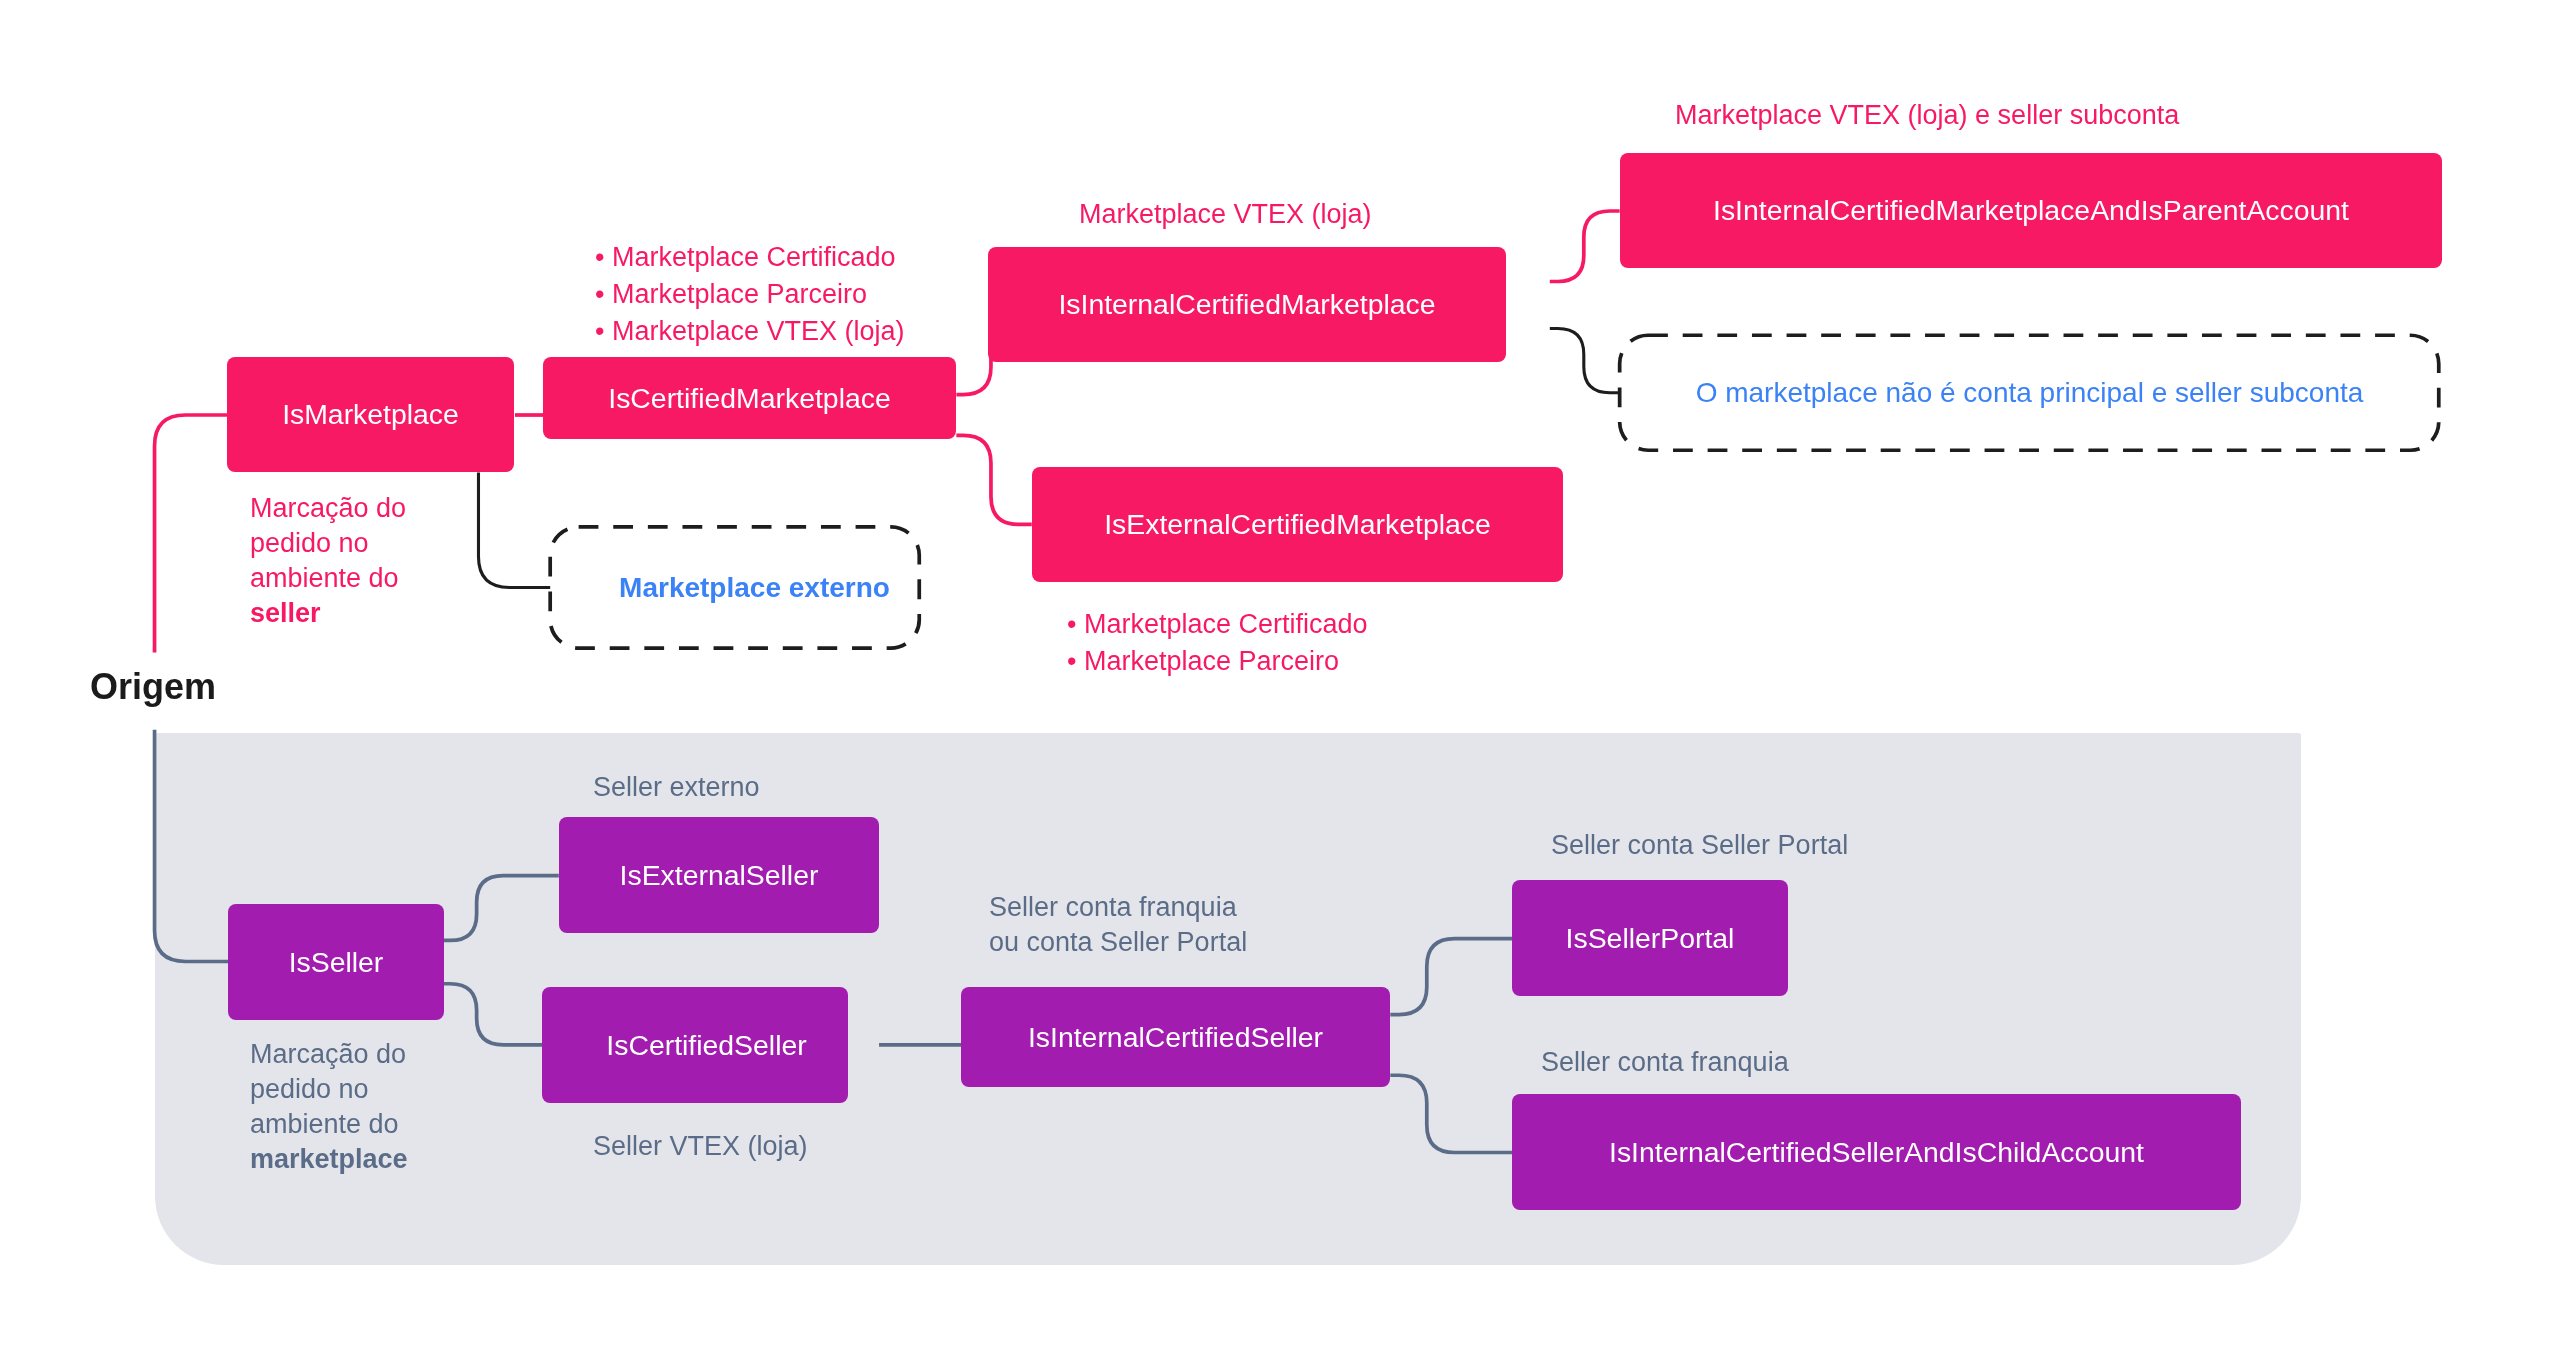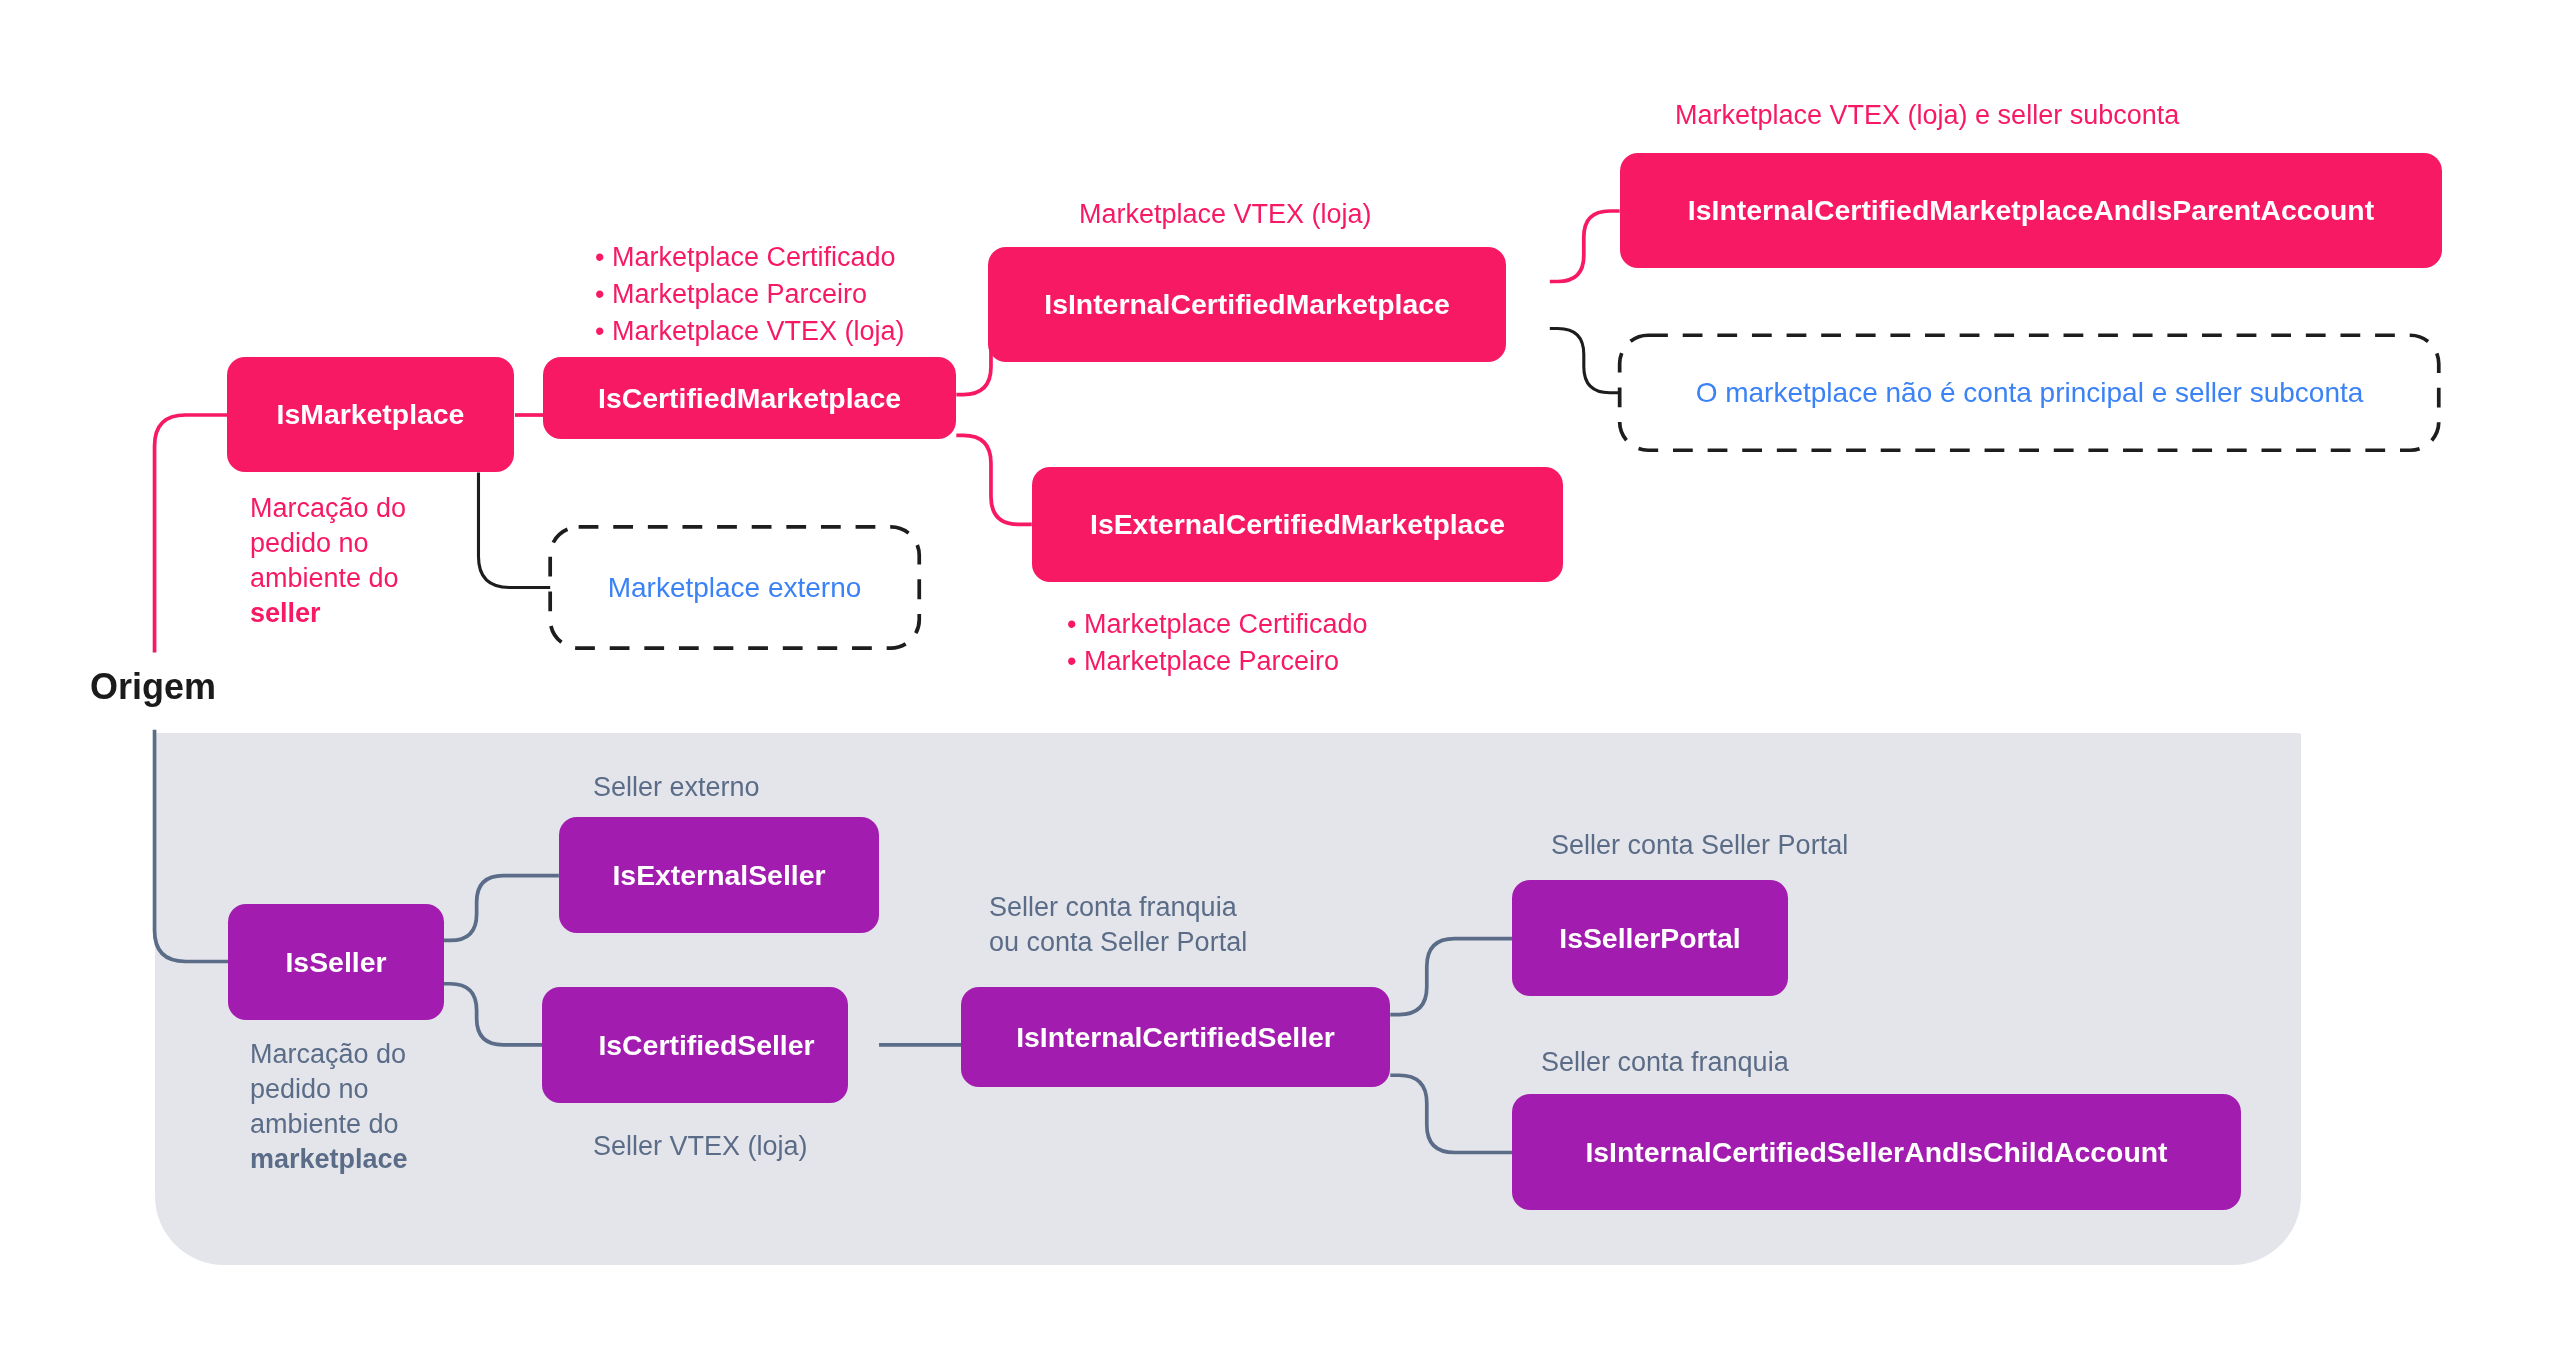--- a/index.html
+++ b/index.html
@@ -15,23 +15,23 @@
     position:absolute;
     left:155px; top:733px;
     width:2146px; height:532px;
     background:#E4E5EA;
     border-radius:2.5px 2.5px 69px 69px;
   }
   svg.wires{position:absolute;left:0;top:0;width:2576px;height:1366px;}
   .node{
     position:absolute;
     display:flex;align-items:center;justify-content:center;
-    border-radius:18px;
+    border-radius:8px;
     color:#ffffff;
-    font-weight:bold;
+    font-weight:normal;
     font-size:28.4px;
     white-space:nowrap;
     text-align:center;
   }
   .node.pink{background:#F71963;}
   .node.slate{background:#a21caf;}
   .dashedbox{
     position:absolute;
     display:flex;align-items:center;justify-content:center;
     font-size:28px;color:#3b82f6;white-space:nowrap;text-align:right;
@@ -86,21 +86,21 @@
     <rect x="890" y="852" width="597" height="196" rx="46" fill="none" stroke="#1D1D1D" stroke-width="6" stroke-dasharray="32 24"></rect>
     <rect x="2620" y="542" width="1325" height="186" rx="46" fill="none" stroke="#1D1D1D" stroke-width="6" stroke-dasharray="32 24"></rect>
   </svg>
 
   <div class="node pink" style="left:227px;top:357px;width:287px;height:115px;">IsMarketplace</div>
   <div class="node pink" style="left:543px;top:357px;width:413px;height:82px;">IsCertifiedMarketplace</div>
   <div class="node pink" style="left:988px;top:247px;width:518px;height:115px;">IsInternalCertifiedMarketplace</div>
   <div class="node pink" style="left:1032px;top:467px;width:531px;height:115px;">IsExternalCertifiedMarketplace</div>
   <div class="node pink" style="left:1620px;top:153px;width:822px;height:115px;">IsInternalCertifiedMarketplaceAndIsParentAccount</div>
 
-  <div class="dashedbox" style="left:550px;top:527px;width:369px;height:121px;">Marketplace externo</div>
+  <div class="dashedbox" style="left:570px;top:527px;width:369px;height:121px;font-weight:bold;">Marketplace externo</div>
   <div class="dashedbox" style="left:1620px;top:335px;width:819px;height:115px;">O marketplace não é conta principal e seller subconta</div>
 
   <div class="ann pink" style="left:1675px;top:98px;">Marketplace VTEX (loja) e seller subconta</div>
   <div class="ann pink" style="left:1079px;top:197px;">Marketplace VTEX (loja)</div>
 
   <ul class="bullets ann pink" style="left:579px;top:223px;">
     <li>Marketplace Certificado</li>
     <li>Marketplace Parceiro</li>
     <li>Marketplace VTEX (loja)</li>
   </ul>

